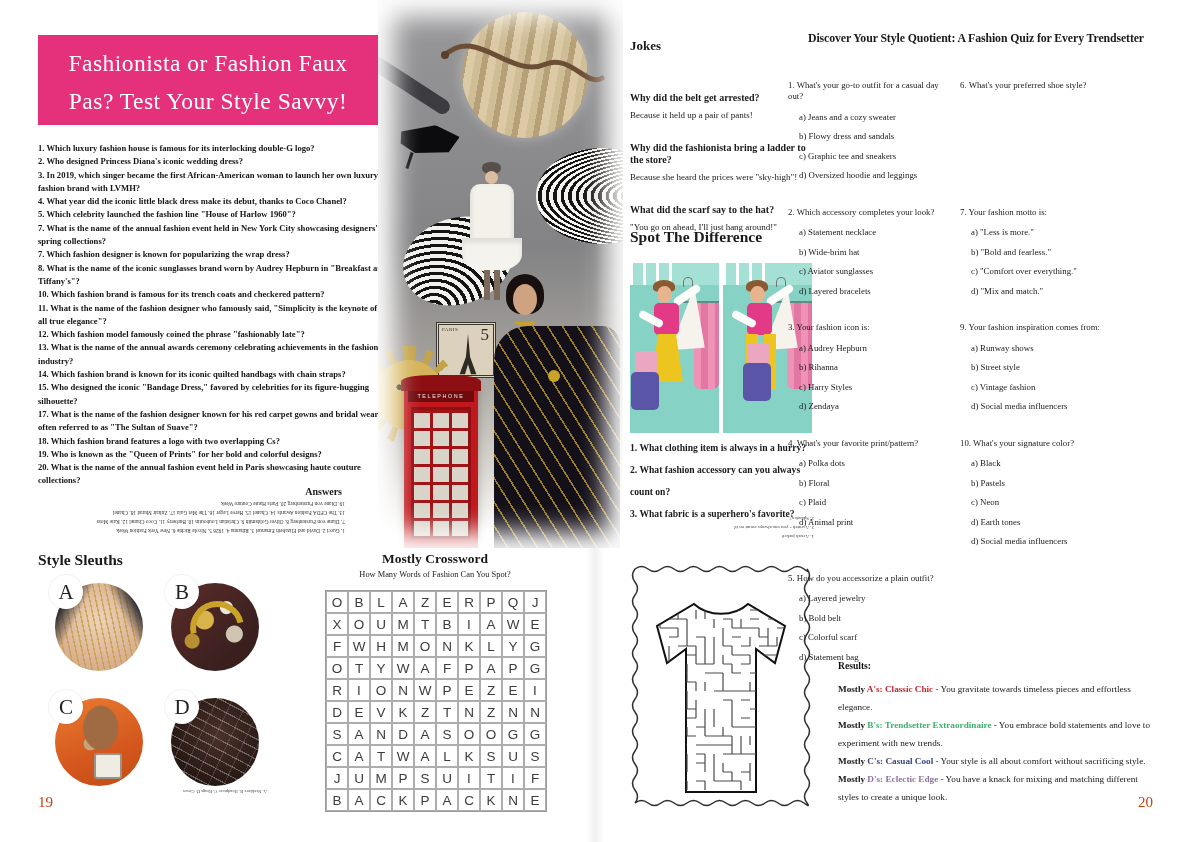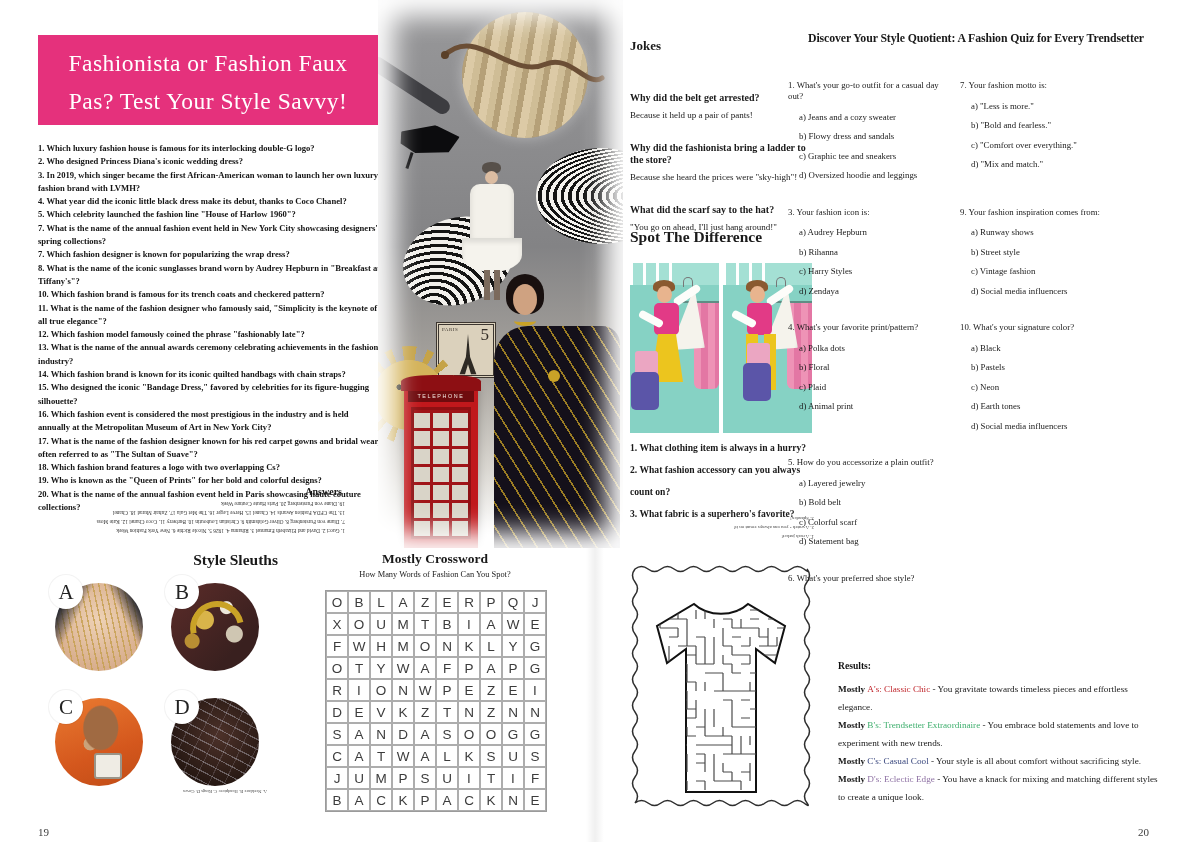--- a/index.html
+++ b/index.html
@@ -15,21 +15,21 @@
   .title-box .tl { font-size:23.5px; line-height:38px; letter-spacing:.5px; }
 
   .questions { position:absolute; left:38px; top:142px; width:344px; }
   .questions .q-item { font-size:8.6px; font-weight:bold; line-height:13.3px; color:#141414; }
 
   .answers-block { position:absolute; left:40px; top:486px; width:305px; }
   .answers-head { text-align:right; font-weight:bold; font-size:10px; padding-right:3px; }
   .answers-flip { margin-top:2px; transform:rotate(180deg); }
   .answers-flip .fl { font-size:5.4px; line-height:9px; color:#333; text-align:left; }
 
-  .sleuths-head { position:absolute; left:38px; top:551px; width:240px; text-align:right;
+  .sleuths-head { position:absolute; left:38px; top:551px; width:240px; text-align:left;
                   font-weight:bold; font-size:15.5px; }
   .sleuths { position:absolute; left:55px; top:583px; width:230px; }
   .sleuth { position:absolute; width:88px; height:88px; border-radius:50%; overflow:visible; }
   .sleuth .art { position:absolute; inset:0; border-radius:50%; overflow:hidden; }
   .sleuth .badge { position:absolute; left:-6px; top:-8px; width:34px; height:34px; border-radius:50%;
                    background:#fff; text-align:center; font-size:21px; line-height:34px; color:#222; z-index:2;
                    box-shadow:0 0 0 1px rgba(0,0,0,.05); }
   .sl-a { left:0; top:0; }   .sl-b { left:116px; top:0; }
   .sl-c { left:0; top:115px; } .sl-d { left:116px; top:115px; }
   .art-a { background:
@@ -61,21 +61,21 @@
 
   .cw-head { position:absolute; left:325px; top:551px; width:220px; text-align:center;
              font-weight:bold; font-size:13.5px; }
   .cw-sub  { position:absolute; left:310px; top:570px; width:250px; text-align:center; font-size:8.4px; }
   .crossword { position:absolute; left:325px; top:590px; border:1px solid #9b9b9b; }
   .cw-row { display:flex; }
   .cw-cell { width:22px; height:22px; border:1px solid #adadad; display:flex; align-items:center;
              justify-content:center; font-family:"Liberation Sans", sans-serif; font-size:13.5px;
              color:#3c3c3c; background:#fff; }
 
-  .page-num { position:absolute; font-size:11px; color:#404040;margin-top:32px; }
+  .page-num { position:absolute; font-size:15px; color:#c2410c; }
   .pn-left  { left:38px;  top:794px; }
   .pn-right { left:1138px; top:794px; }
 
   
   .collage { position:absolute; left:378px; top:0; width:245px; height:548px; overflow:hidden;
              background:linear-gradient(180deg, #98989a 0%, #838385 45%, #a8a49e 68%, #d8d5cf 85%, #fff 98%); }
   .collage::after { content:""; position:absolute; inset:0;
              box-shadow:inset 0 0 26px 16px #ffffff; pointer-events:none; z-index:9; }
   .planet { position:absolute; left:84px; top:12px; width:126px; height:126px; border-radius:50%;
             background:repeating-linear-gradient(100deg, #cfbd96 0 7px, #b5a078 7px 13px, #dccaa6 13px 21px);
@@ -186,21 +186,21 @@
           grid-template-columns:1fr 1fr; grid-template-rows:repeat(5, auto); grid-auto-flow:column;
           column-gap:10px; row-gap:17px; }
   .q-block { font-size:8.8px; }
   .q-block .qq { line-height:11px; margin-bottom:9.5px; }
   .q-block .qo { margin-left:11px; line-height:10px; margin-bottom:9.5px; }
 
   .results { position:absolute; left:838px; top:660px; width:322px; }
   .res-head { font-weight:bold; font-size:9.6px; color:#111; margin-bottom:9px; }
   .res-item { font-size:9.2px; line-height:18px; color:#181818; }
   .res-lead { font-weight:bold; }
-  .res-name { font-weight:normal; }
+  .res-name { font-weight:bold; }
 </style>
 </head>
 <body>
 
 <div class="spread">
 
   <div class="title-box">
     <div class="tl">Fashionista or Fashion Faux</div>
     <div class="tl">Pas? Test Your Style Savvy!</div>
   </div>
@@ -214,21 +214,20 @@
       <div class="q-item">5. Which celebrity launched the fashion line "House of Harlow 1960"?</div>
       <div class="q-item">7. What is the name of the annual fashion event held in New York City showcasing designers' spring collections?</div>
       <div class="q-item">7. Which fashion designer is known for popularizing the wrap dress?</div>
       <div class="q-item">8. What is the name of the iconic sunglasses brand worn by Audrey Hepburn in "Breakfast at Tiffany's"?</div>
       <div class="q-item">10. Which fashion brand is famous for its trench coats and checkered pattern?</div>
       <div class="q-item">11. What is the name of the fashion designer who famously said, "Simplicity is the keynote of all true elegance"?</div>
       <div class="q-item">12. Which fashion model famously coined the phrase "fashionably late"?</div>
       <div class="q-item">13. What is the name of the annual awards ceremony celebrating achievements in the fashion industry?</div>
       <div class="q-item">14. Which fashion brand is known for its iconic quilted handbags with chain straps?</div>
       <div class="q-item">15. Who designed the iconic "Bandage Dress," favored by celebrities for its figure-hugging silhouette?</div>
-      <div class="q-item">16. Which fashion event is considered the most prestigious in the industry and is held annually at the Metropolitan Museum of Art in New York City?</div>
       <div class="q-item">17. What is the name of the fashion designer known for his red carpet gowns and bridal wear, often referred to as "The Sultan of Suave"?</div>
       <div class="q-item">18. Which fashion brand features a logo with two overlapping Cs?</div>
       <div class="q-item">19. Who is known as the "Queen of Prints" for her bold and colorful designs?</div>
       <div class="q-item">20. What is the name of the annual fashion event held in Paris showcasing haute couture collections?</div>
     </div>
 
   <div class="answers-block">
     <div class="answers-head">Answers</div>
     <div class="answers-flip">
 
@@ -510,20 +509,29 @@
       <div class="q-block">
         <div class="qq">1. What's your go-to outfit for a casual day out?</div>
         <div>
           <div class="qo">a) Jeans and a cozy sweater</div>
           <div class="qo">b) Flowy dress and sandals</div>
           <div class="qo">c) Graphic tee and sneakers</div>
           <div class="qo">d) Oversized hoodie and leggings</div>
         </div>
       </div>
 
+      <div class="q-block">
+        <div class="qq">2. Which accessory completes your look?</div>
+        <div>
+          <div class="qo">a) Statement necklace</div>
+          <div class="qo">b) Wide-brim hat</div>
+          <div class="qo">c) Aviator sunglasses</div>
+          <div class="qo">d) Layered bracelets</div>
+        </div>
+      </div>
 
       <div class="q-block">
         <div class="qq">3. Your fashion icon is:</div>
         <div>
           <div class="qo">a) Audrey Hepburn</div>
           <div class="qo">b) Rihanna</div>
           <div class="qo">c) Harry Styles</div>
           <div class="qo">d) Zendaya</div>
         </div>
       </div>

